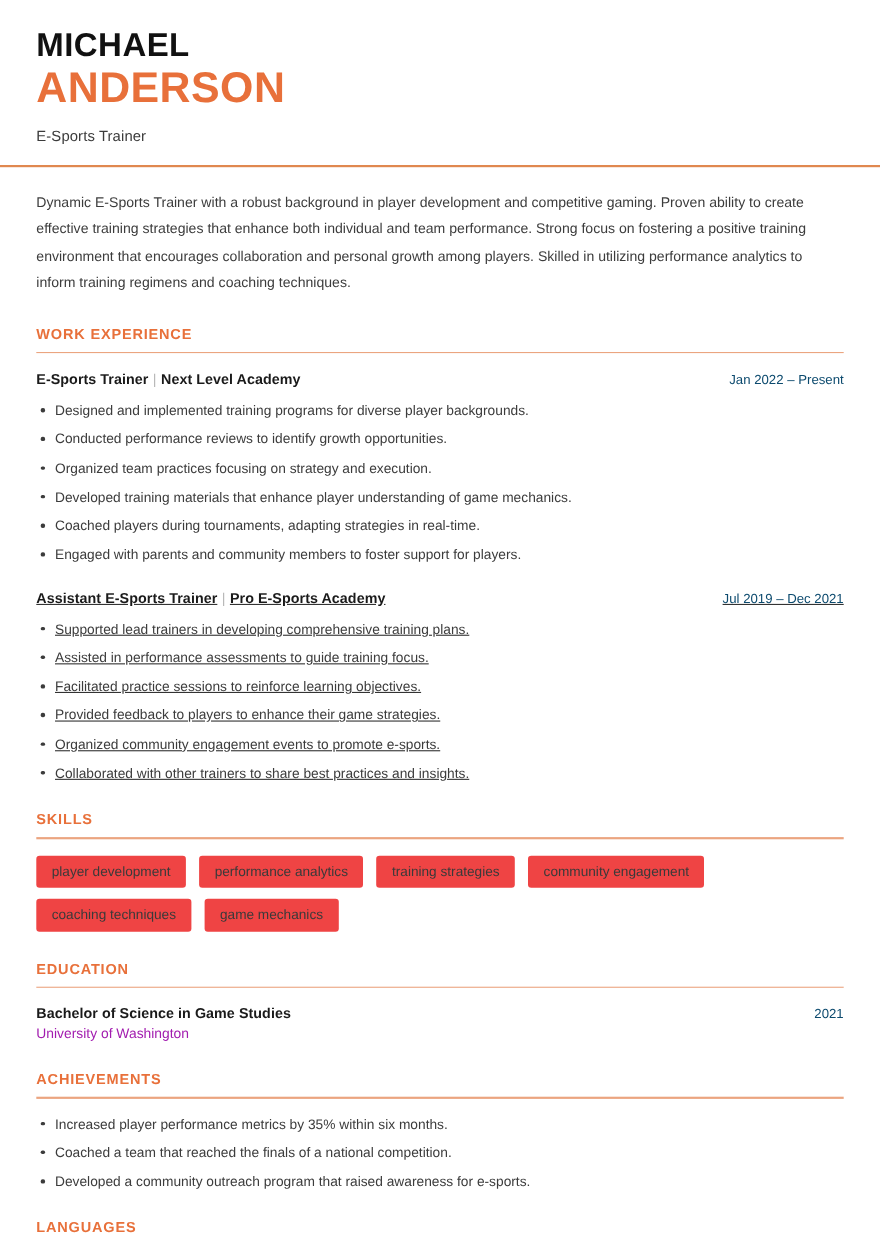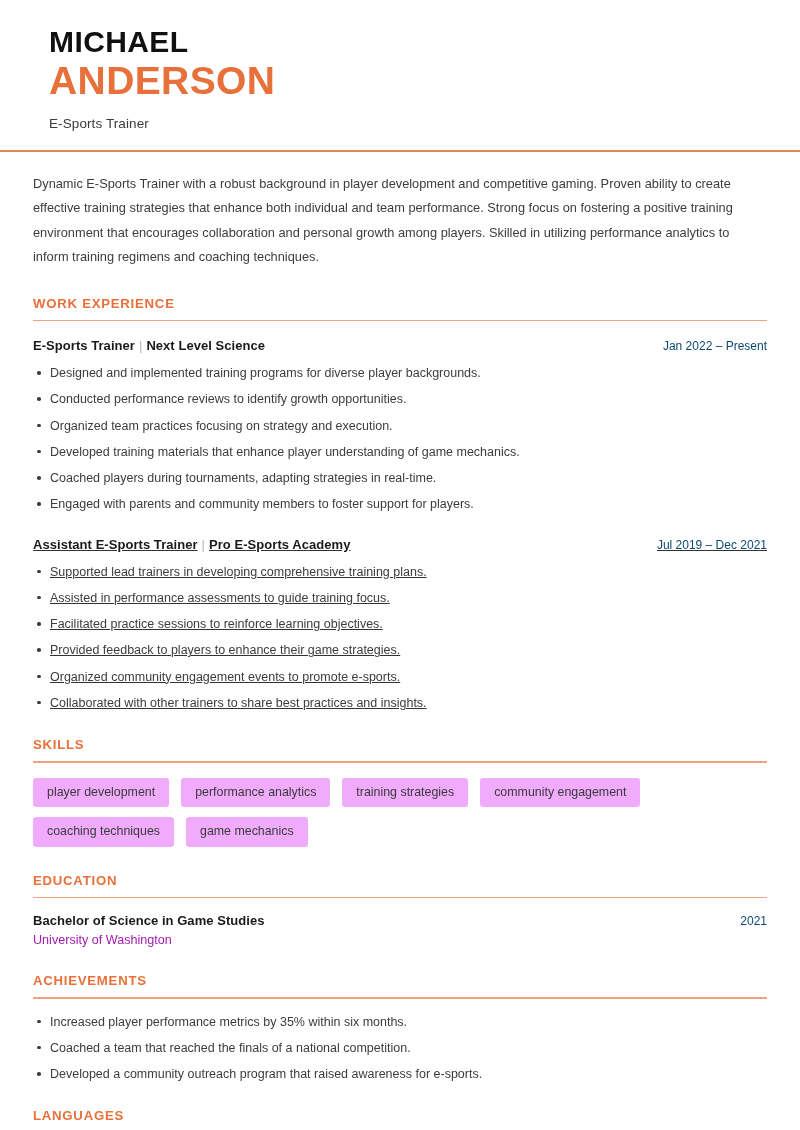--- a/index.html
+++ b/index.html
@@ -23,21 +23,21 @@
     box-sizing: border-box;
     overflow: hidden;
   }
 
   
   .header {
     position: relative;
     display: flex;
     align-items: flex-start;
     justify-content: space-between;
-    padding: 22px 0 0 16px;
+    padding: 22px 0 0 0;
     min-height: 112px;
     gap: 31px;
   }
   .header-left {
     padding-left: 33px;
     padding-top: 3px;
   }
   .name-first {
     font-size: 30px;
     font-weight: bold;
@@ -183,21 +183,21 @@
     background: #3c3c3c;
   }
 
   
   .pill-wrap {
     display: flex;
     flex-wrap: wrap;
     gap: 10px 12px;
   }
   .pill {
-    background: #f0abfc;
+    background: #ef4444;
     border-radius: 3px;
     padding: 8px 14px;
     font-size: 12.4px;
     color: #3a3a3a;
     line-height: 1.1;
     white-space: nowrap;
   }
 
   .ach-list { margin-top: 0; }
   .ach-list li { margin-bottom: 14px; }
@@ -220,21 +220,21 @@
 
     <p class="summary">Dynamic E-Sports Trainer with a robust background in player development and competitive gaming. Proven ability to create effective training strategies that enhance both individual and team performance. Strong focus on fostering a positive training environment that encourages collaboration and personal growth among players. Skilled in utilizing performance analytics to inform training regimens and coaching techniques.</p>
 
     <div class="section">
       <div class="section-title">WORK EXPERIENCE</div>
       <div class="section-rule"></div>
 
       <div class="entry">
         <div class="entry-head">
           <div>
-            <span class="entry-title">E-Sports Trainer</span><span class="entry-title entry-sep">|</span><span class="entry-title">Next Level Science</span>
+            <span class="entry-title">E-Sports Trainer</span><span class="entry-title entry-sep">|</span><span class="entry-title">Next Level Academy</span>
           </div>
           <div class="entry-date">Jan 2022 – Present</div>
         </div>
         <ul class="bullets">
           <li>Designed and implemented training programs for diverse player backgrounds.</li>
           <li>Conducted performance reviews to identify growth opportunities.</li>
           <li>Organized team practices focusing on strategy and execution.</li>
           <li>Developed training materials that enhance player understanding of game mechanics.</li>
           <li>Coached players during tournaments, adapting strategies in real-time.</li>
           <li>Engaged with parents and community members to foster support for players.</li>

